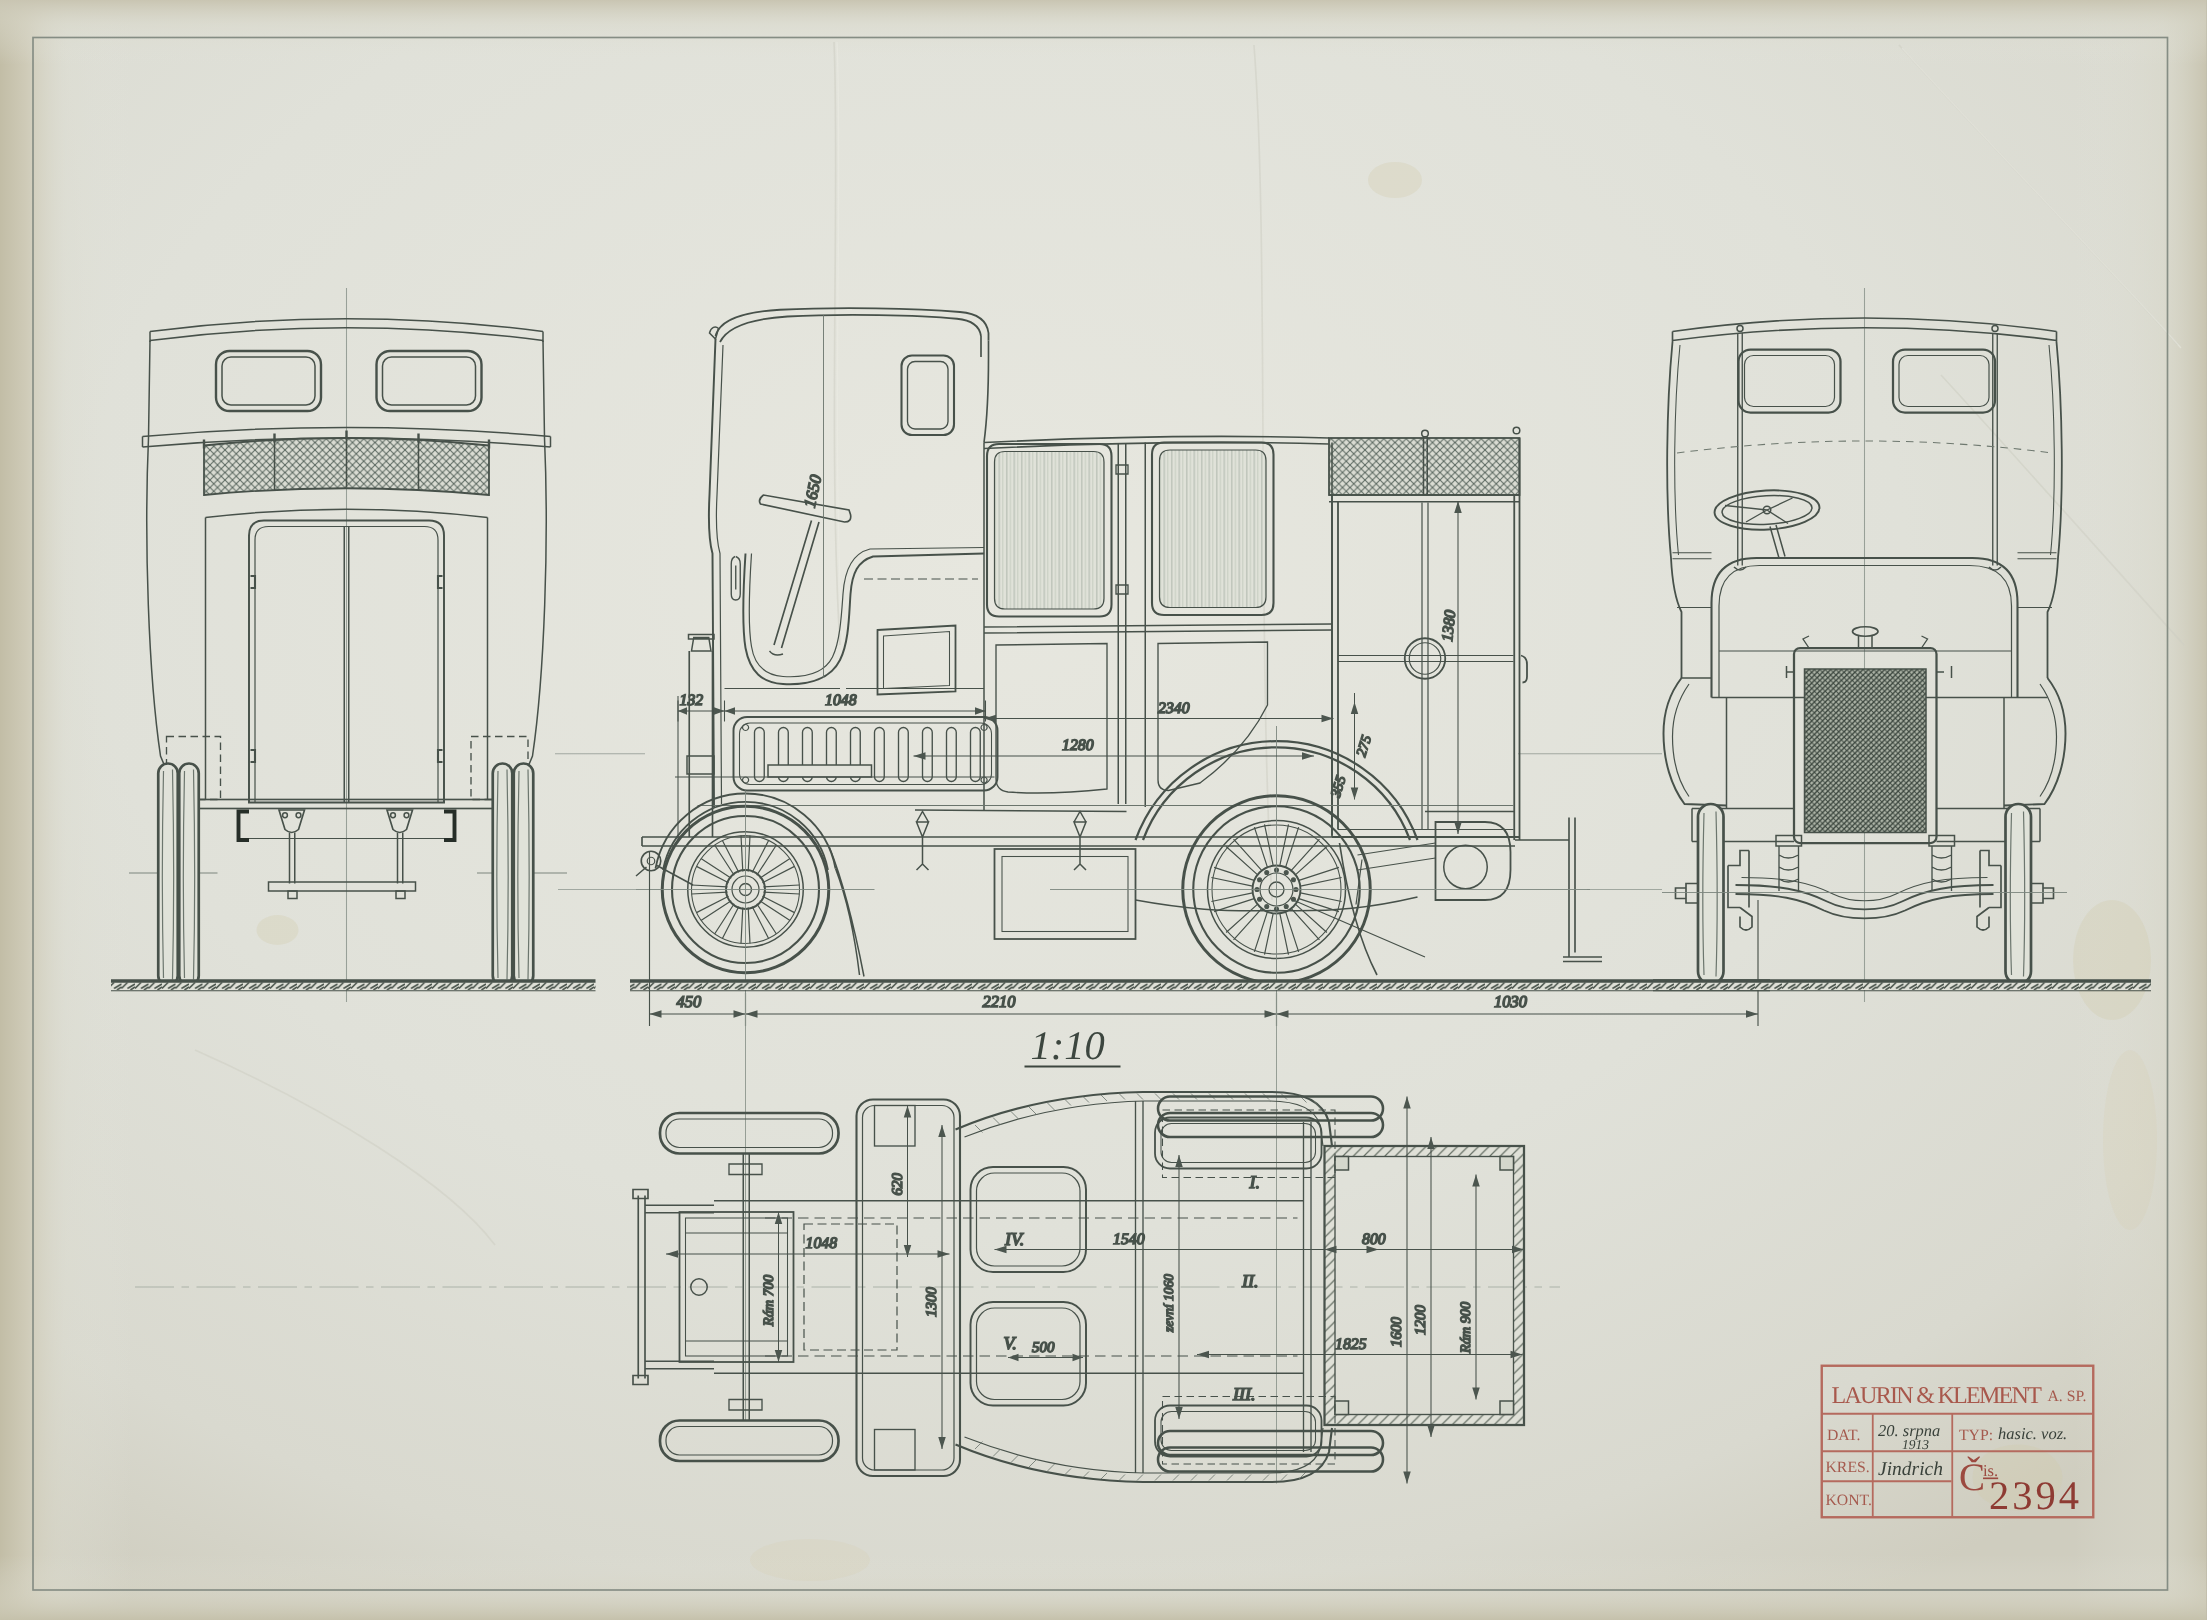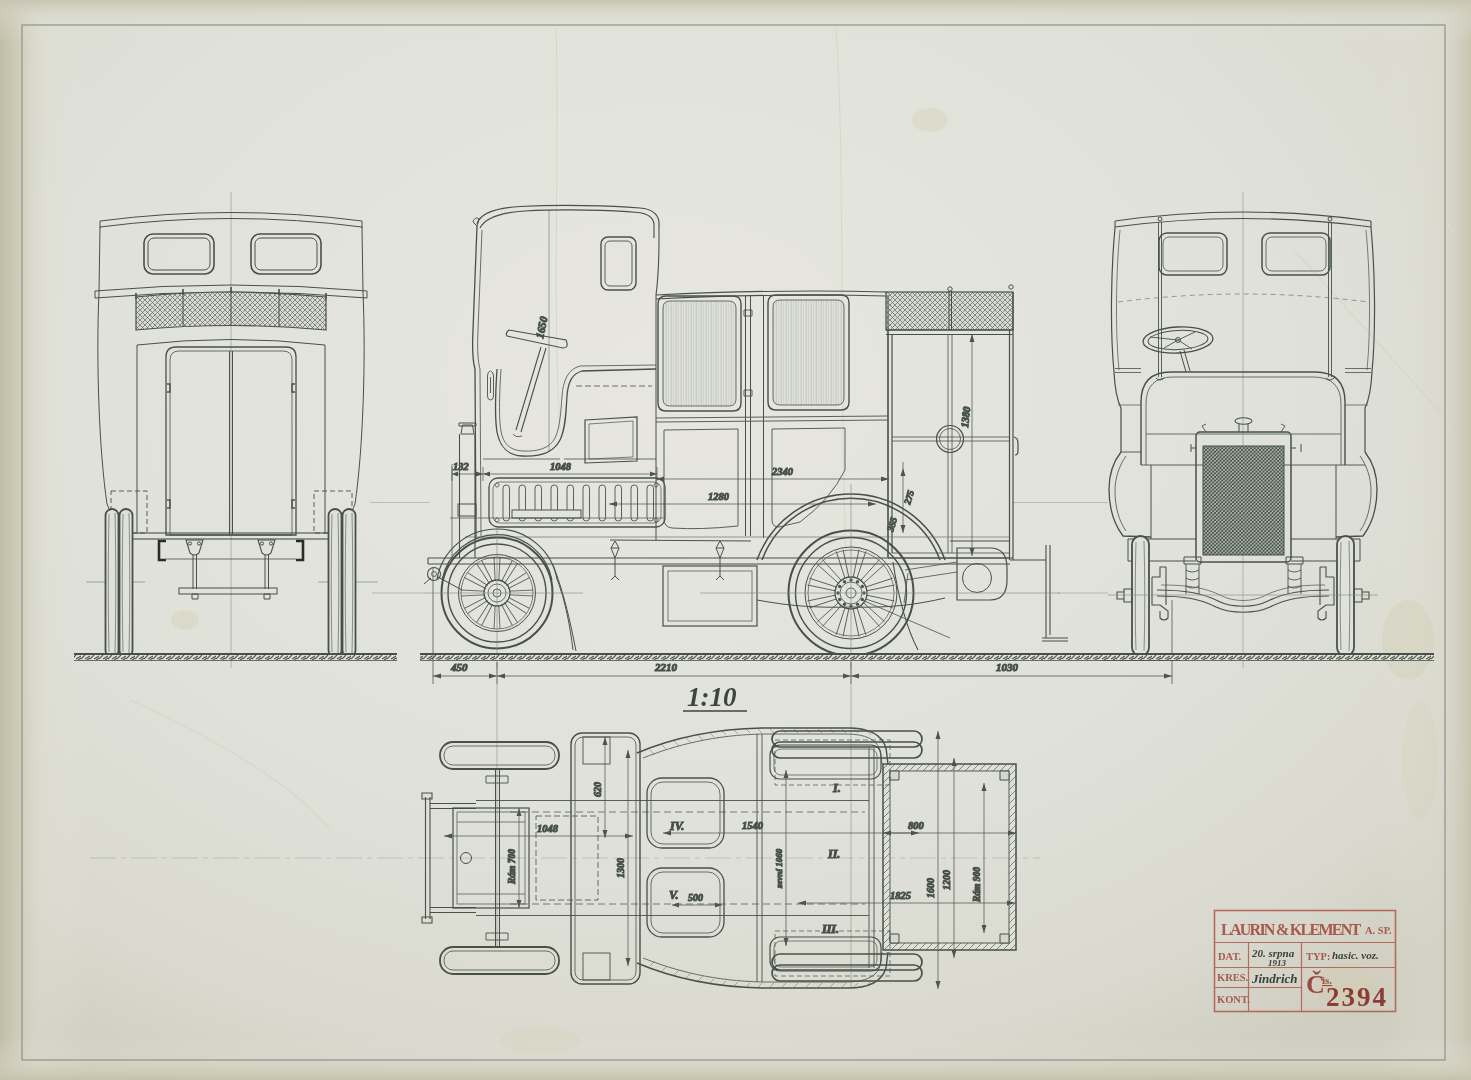--- a/index.html
+++ b/index.html
@@ -1,17 +1,17 @@
 <!DOCTYPE html>
 <html><head>
 <meta charset="utf-8">
 <style>
   html,body{margin:0;padding:0;background:#b8b4a0;}
   #page{width:1471px;height:1080px;position:relative;overflow:hidden;
-        font-family:"Liberation Serif", serif;font-weight:bold;}
+        font-family:"Liberation Serif", serif;}
   svg{display:block;}
   .dim{font-family:"Liberation Serif", serif;font-style:italic;fill:#434c46;}
 </style>
 </head>
 <body>
 <div id="page">
 <svg width="1471" height="1080" viewBox="0 0 1471 1080" xmlns="http://www.w3.org/2000/svg">
 <defs>
   <radialGradient id="paperlight" cx="45%" cy="35%" r="75%">
     <stop offset="0%" stop-color="#e7e7df"></stop>

